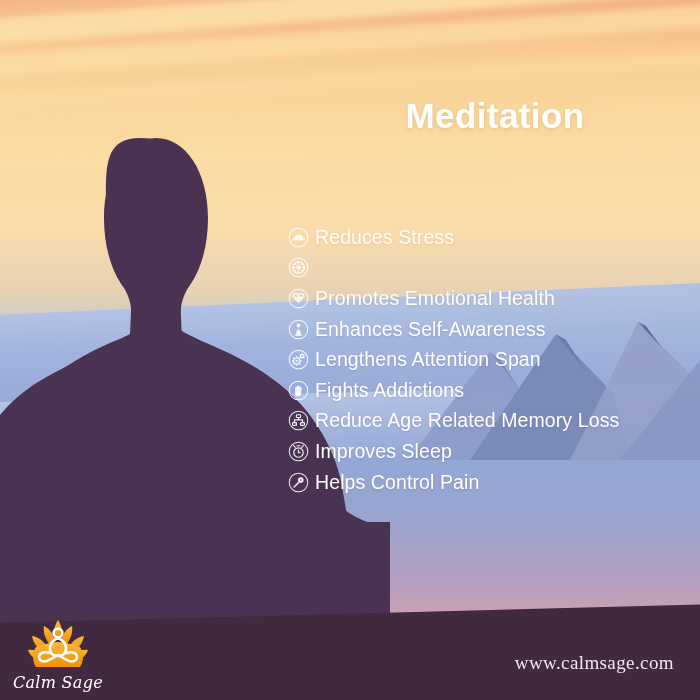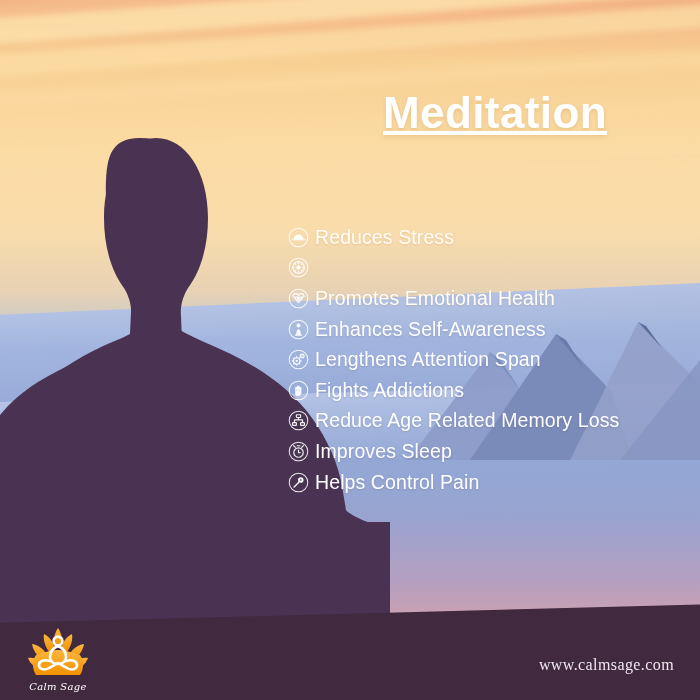--- a/index.html
+++ b/index.html
@@ -107,27 +107,26 @@
     color: #ffffff;
   }
   .headline .kicker {
     font-size: 26px;
     font-weight: 400;
     letter-spacing: 0.6px;
     line-height: 1.1;
     text-shadow: 0 1px 2px rgba(150,100,40,0.18);
   }
   .headline .big {
-    font-size: 44px;
+    font-size: 35px;
     font-weight: 700;
     letter-spacing: 0.4px;
     line-height: 1.15;
-    margin-top: 12px;
+    margin-top: 20px;
     text-shadow: 0 2px 4px rgba(150,100,40,0.18);
-    text-decoration: underline;
   }
 
   .benefits {
     position: absolute;
     left: 288px;
     top: 222px;
     width: 405px;
   }
   .benefit {
     display: flex;
@@ -168,30 +167,30 @@
     bottom: 8px;
     width: 92px;
     text-align: center;
   }
   .logo-mark { width: 64px; height: 54px; display: block; margin: 0 auto; }
   .logo-text {
     display: block;
     margin-top: 2px;
     font-family: "DejaVu Serif", serif;
     font-style: italic;
-    font-size: 10px;
+    font-size: 16px;
     color: #ffffff;
     letter-spacing: 0.3px;
   }
   .site-url {
     position: absolute;
     right: 26px;
     bottom: 26px;
     font-family: "Liberation Serif", serif;
-    font-size: 16px;
+    font-size: 19px;
     color: #efe6ef;
     letter-spacing: 0.4px;
   }
 </style>
 </head>
 <body>
 
 <div id="poster">
 
   <div class="sky-base"></div>

